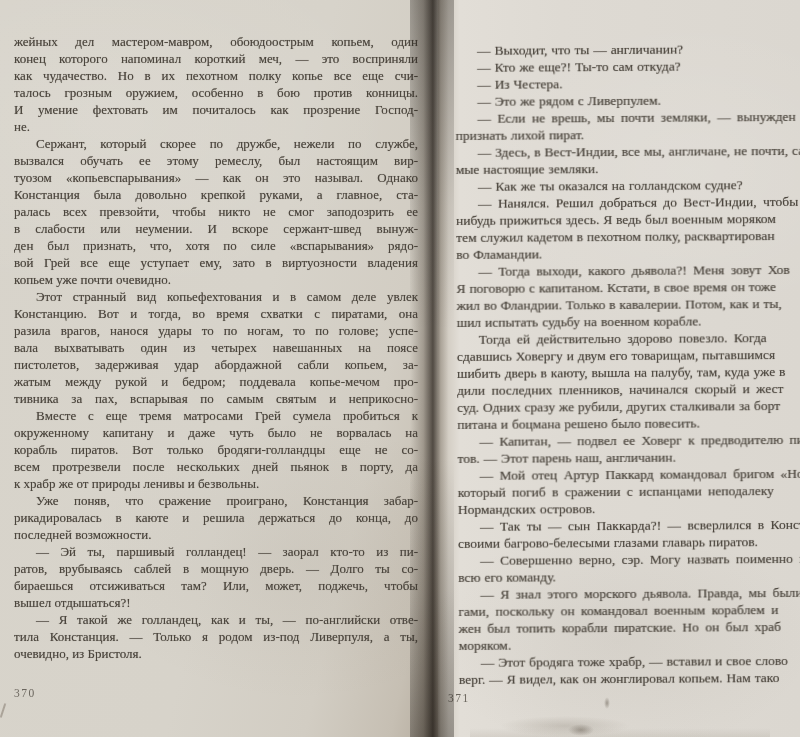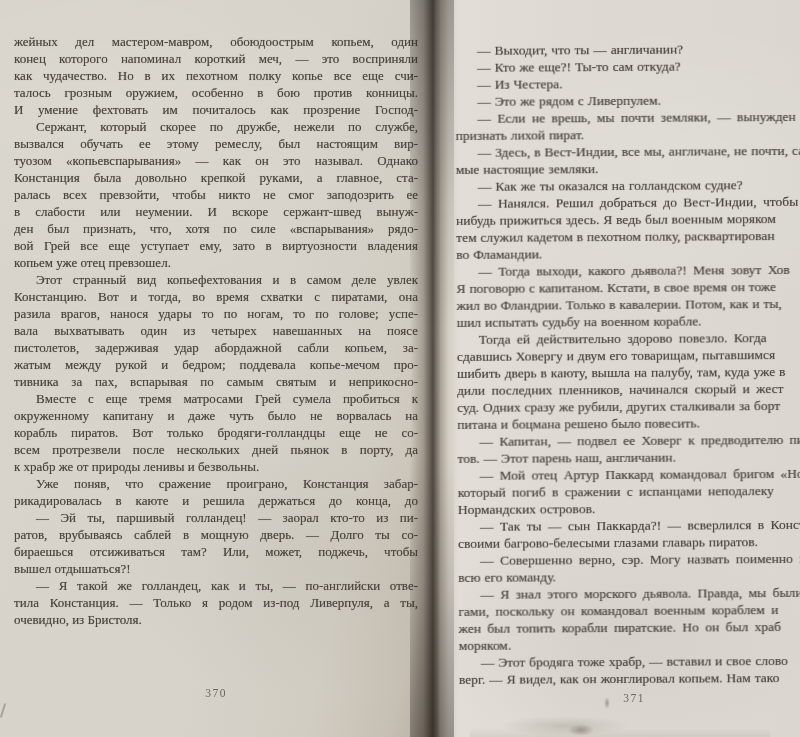--- a/index.html
+++ b/index.html
@@ -50,21 +50,21 @@
   }
   .text-left{left:14px;top:33px;width:404px;font-size:13px;line-height:17px;}
   .text-right{left:455px;top:42px;width:430px;font-size:13.5px;line-height:17px;word-spacing:0.5px;
     transform:rotate(-0.35deg);transform-origin:0 0;}
   .ln{height:17px;overflow:hidden;white-space:nowrap;}
   .jst{white-space:normal;text-align:justify;text-align-last:justify;}
   .ind{padding-left:22px;}
   .wide{word-spacing:3px;}
   .pn{
     position:absolute;font-size:11.5px;color:#6b665e;letter-spacing:1.5px;
-    text-align:center;filter:blur(0.25px);
+    filter:blur(0.25px);
   }
   .pn-left{left:14px;width:404px;top:687px;}
   .pn-right{left:448px;width:372px;top:692px;}
   .smudge{position:absolute;pointer-events:none;border-radius:50%;}
   .s1{left:500px;top:716px;width:130px;height:20px;
       background:radial-gradient(closest-side,rgba(110,100,86,0.22),rgba(110,100,86,0));}
   .s2{left:568px;top:724px;width:26px;height:12px;
       background:radial-gradient(closest-side,rgba(95,86,74,0.45),rgba(95,86,74,0));}
   .s3{left:604px;top:697px;width:6px;height:12px;
       background:radial-gradient(closest-side,rgba(95,86,74,0.5),rgba(95,86,74,0));}
@@ -82,43 +82,45 @@
 <div class="spread">
   <div class="page page-left"></div>
   <div class="page page-right"></div>
 
   <div class="text text-left">
       <div class="ln jst">жейных дел мастером-мавром, обоюдоострым копьем, один</div>
       <div class="ln jst">конец которого напоминал короткий меч, — это восприняли</div>
       <div class="ln jst">как чудачество. Но в их пехотном полку копье все еще счи-</div>
       <div class="ln jst">талось грозным оружием, особенно в бою против конницы.</div>
       <div class="ln jst">И умение фехтовать им почиталось как прозрение Господ-</div>
+      <div class="ln">не.</div>
       <div class="ln ind jst">Сержант, который скорее по дружбе, нежели по службе,</div>
       <div class="ln jst">вызвался обучать ее этому ремеслу, был настоящим вир-</div>
       <div class="ln jst">туозом «копьевспарывания» — как он это называл. Однако</div>
       <div class="ln jst">Констанция была довольно крепкой руками, а главное, ста-</div>
       <div class="ln jst">ралась всех превзойти, чтобы никто не смог заподозрить ее</div>
       <div class="ln jst">в слабости или неумении. И вскоре сержант-швед вынуж-</div>
       <div class="ln jst">ден был признать, что, хотя по силе «вспарывания» рядо-</div>
       <div class="ln jst">вой Грей все еще уступает ему, зато в виртуозности владения</div>
-      <div class="ln">копьем уже отец превзошел.</div>
+      <div class="ln">копьем уже почти очевидно.</div>
       <div class="ln ind jst">Этот странный вид копьефехтования и в самом деле увлек</div>
       <div class="ln jst">Констанцию. Вот и тогда, во время схватки с пиратами, она</div>
       <div class="ln jst">разила врагов, нанося удары то по ногам, то по голове; успе-</div>
       <div class="ln jst">вала выхватывать один из четырех навешанных на поясе</div>
       <div class="ln jst">пистолетов, задерживая удар абордажной сабли копьем, за-</div>
       <div class="ln jst">жатым между рукой и бедром; поддевала копье-мечом про-</div>
       <div class="ln jst">тивника за пах, вспарывая по самым святым и неприкосно-</div>
       <div class="ln ind jst">Вместе с еще тремя матросами Грей сумела пробиться к</div>
       <div class="ln jst">окруженному капитану и даже чуть было не ворвалась на</div>
       <div class="ln jst">корабль пиратов. Вот только бродяги-голландцы еще не со-</div>
       <div class="ln jst">всем протрезвели после нескольких дней пьянок в порту, да</div>
       <div class="ln">к храбр же от природы ленивы и безвольны.</div>
       <div class="ln ind jst">Уже поняв, что сражение проиграно, Констанция забар-</div>
       <div class="ln jst">рикадировалась в каюте и решила держаться до конца, до</div>
+      <div class="ln">последней возможности.</div>
       <div class="ln ind jst">— Эй ты, паршивый голландец! — заорал кто-то из пи-</div>
       <div class="ln jst">ратов, врубываясь саблей в мощную дверь. — Долго ты со-</div>
       <div class="ln jst">бираешься отсиживаться там? Или, может, поджечь, чтобы</div>
       <div class="ln">вышел отдышаться?!</div>
       <div class="ln ind jst">— Я такой же голландец, как и ты, — по-английски отве-</div>
       <div class="ln jst">тила Констанция. — Только я родом из-под Ливерпуля, а ты,</div>
       <div class="ln">очевидно, из Бристоля.</div>
     </div>
   <div class="text text-right">
       <div class="ln ind">— Выходит, что ты — англичанин?</div>

